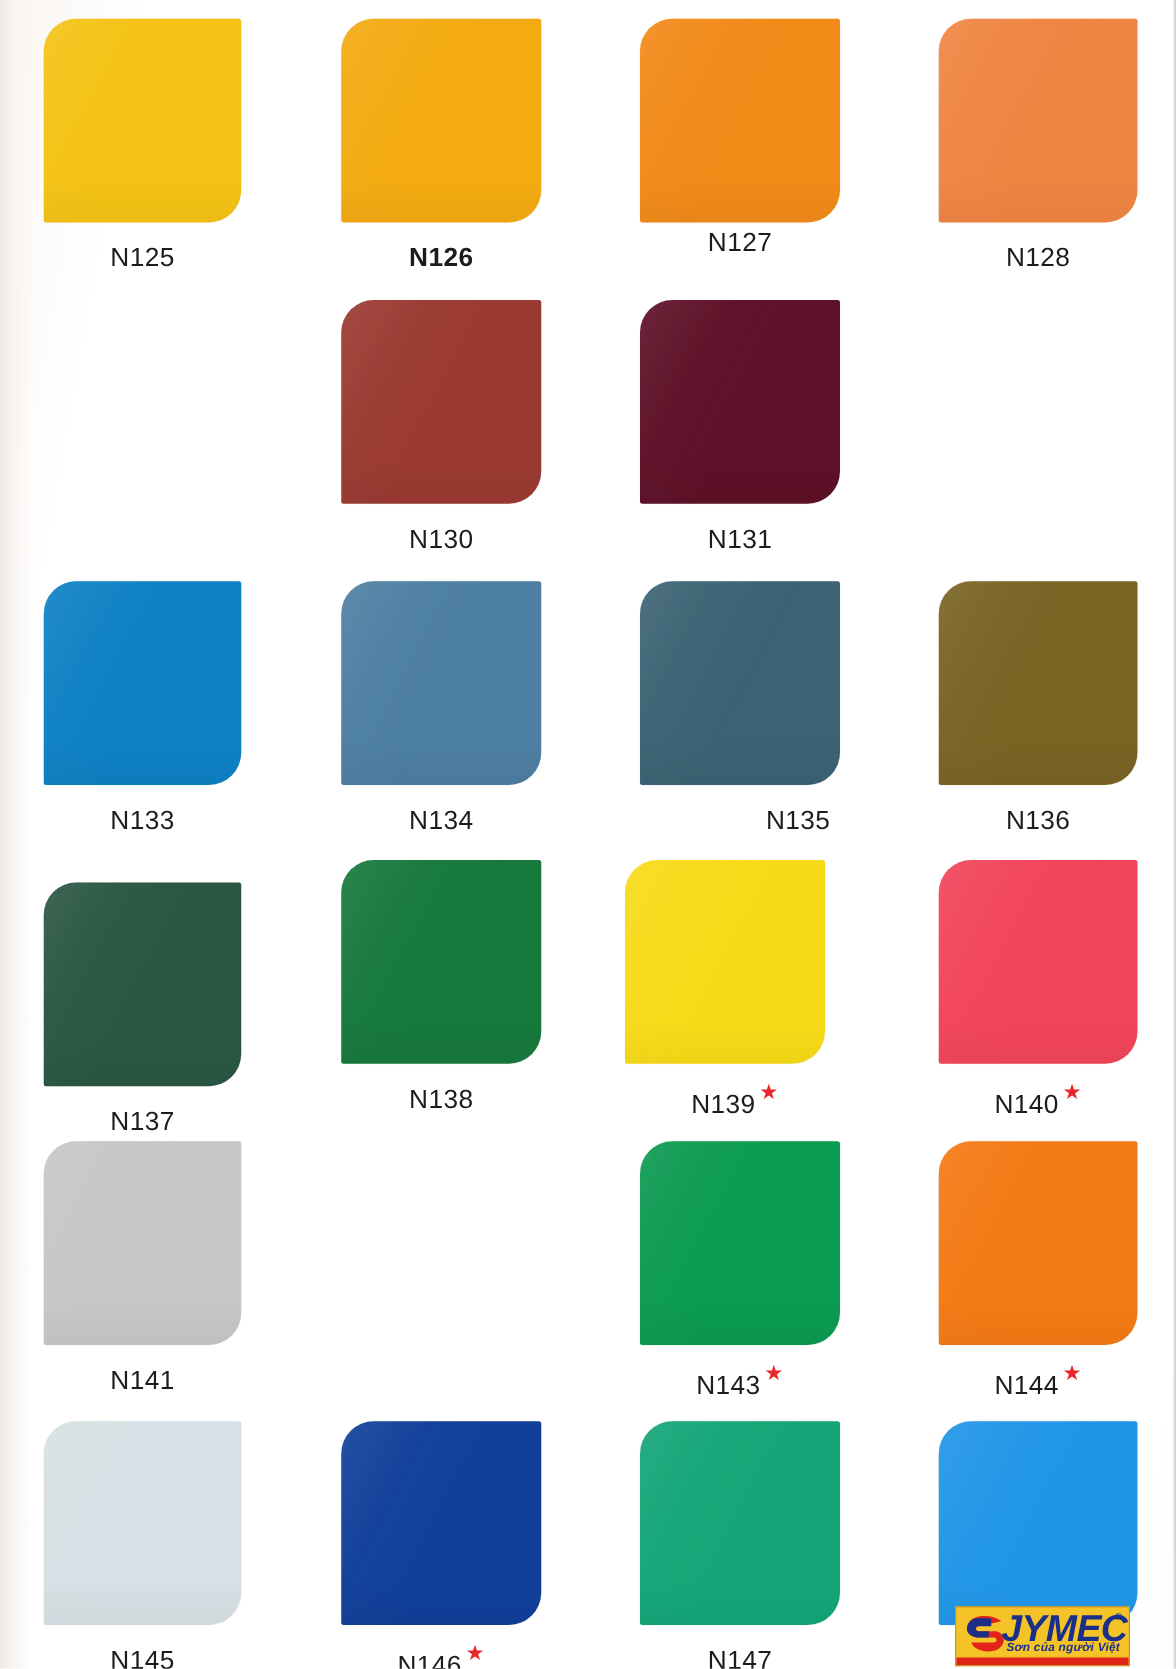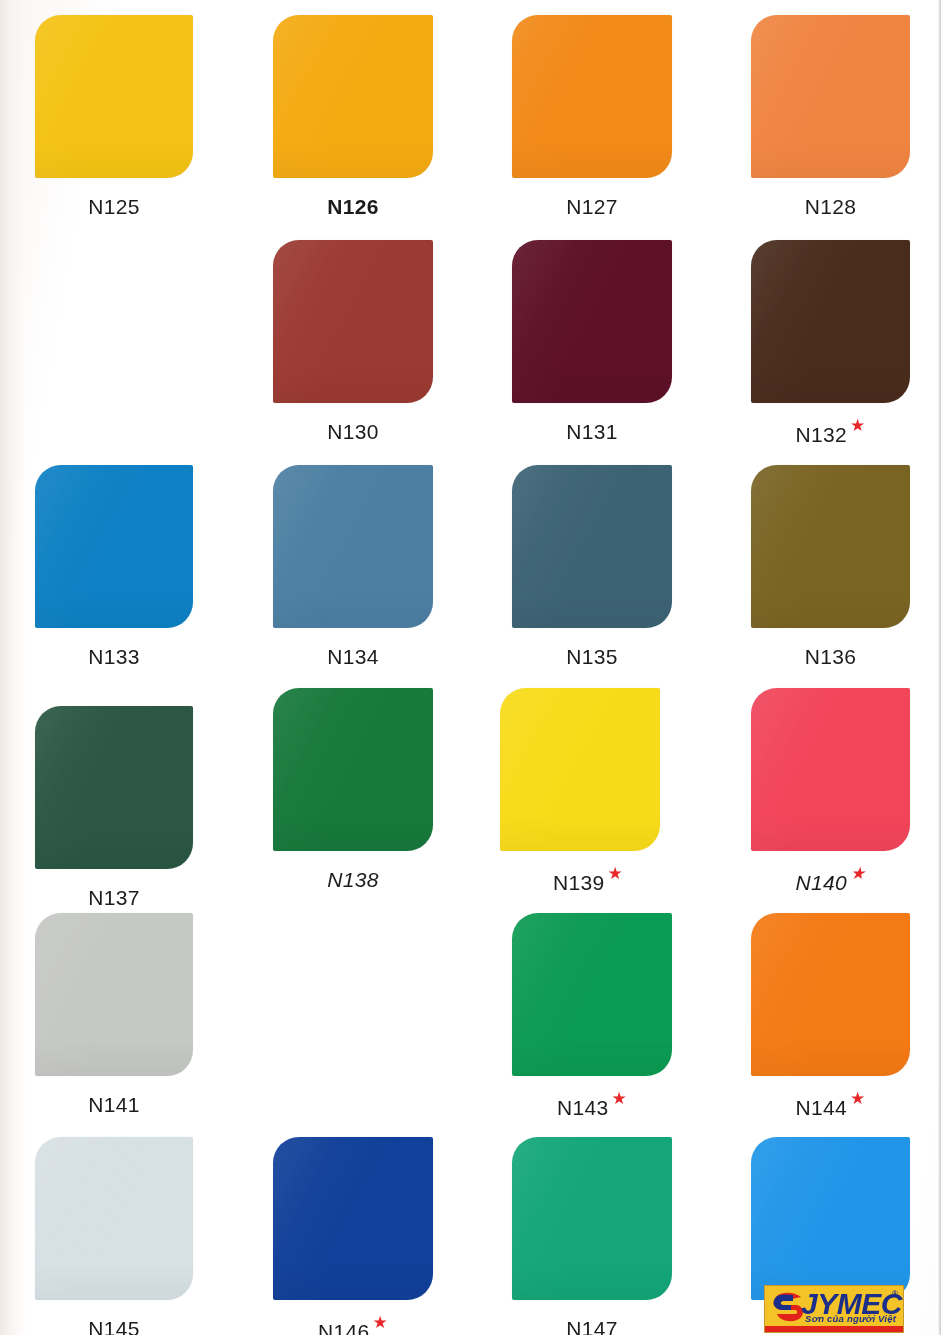--- a/index.html
+++ b/index.html
@@ -176,67 +176,63 @@
       <div class="cell" style="left: 35px; top: 15px; width: 158px; height: 208px;">
         <div class="swatch" style="width: 158px; height: 163px; background: rgb(245, 195, 21);"></div>
         <div class="label" style="top: 180px;"><span class="code">N125</span></div>
       </div>
       <div class="cell" style="left: 273px; top: 15px; width: 160px; height: 208px;">
         <div class="swatch" style="width: 160px; height: 163px; background: rgb(244, 171, 18);"></div>
         <div class="label" style="top: 180px; font-weight: bold;"><span class="code">N126</span></div>
       </div>
       <div class="cell" style="left: 512px; top: 15px; width: 160px; height: 208px;">
         <div class="swatch" style="width: 160px; height: 163px; background: rgb(242, 138, 24);"></div>
-        <div class="label" style="top: 180px;"><span class="code">N127</span></div>
+        <div class="label" style="top: 168px;"><span class="code">N127</span></div>
       </div>
       <div class="cell" style="left: 751px; top: 15px; width: 159px; height: 208px;">
         <div class="swatch" style="width: 159px; height: 163px; background: rgb(240, 133, 66);"></div>
         <div class="label" style="top: 180px; text-align: center;"><span class="code">N128</span></div>
       </div>
       <div class="cell" style="left: 273px; top: 240px; width: 160px; height: 208px;">
         <div class="swatch" style="width: 160px; height: 163px; background: rgb(155, 58, 50);"></div>
         <div class="label" style="top: 180px;"><span class="code">N130</span></div>
       </div>
       <div class="cell" style="left: 512px; top: 240px; width: 160px; height: 208px;">
         <div class="swatch" style="width: 160px; height: 163px; background: rgb(94, 17, 40);"></div>
         <div class="label" style="top: 180px;"><span class="code">N131</span></div>
       </div>
-      <div class="cell" style="left: 751px; top: 240px; width: 159px; height: 208px;">
-        <div class="swatch" style="width: 159px; height: 163px; background: rgb(74, 44, 28);"></div>
-        <div class="label" style="top: 180px;"><span class="code">N132</span><span class="star" style="color: rgb(232, 39, 43);">★</span></div>
-      </div>
       <div class="cell" style="left: 35px; top: 465px; width: 158px; height: 208px;">
         <div class="swatch" style="width: 158px; height: 163px; background: rgb(14, 129, 196);"></div>
         <div class="label" style="top: 180px;"><span class="code">N133</span></div>
       </div>
       <div class="cell" style="left: 273px; top: 465px; width: 160px; height: 208px;">
         <div class="swatch" style="width: 160px; height: 163px; background: rgb(77, 127, 163);"></div>
         <div class="label" style="top: 180px;"><span class="code">N134</span></div>
       </div>
-      <div class="cell" style="left: 512px; top: 465px; width: 160px; height: 208px;">
+      <div class="cell" style="left: 512px; top: 465px; width: 160px; height: 208px; padding-left: 31px;">
         <div class="swatch" style="width: 160px; height: 163px; background: rgb(60, 99, 116);"></div>
         <div class="label" style="top: 180px;"><span class="code">N135</span></div>
       </div>
       <div class="cell" style="left: 751px; top: 465px; width: 159px; height: 208px;">
         <div class="swatch" style="width: 159px; height: 163px; background: rgb(122, 100, 36);"></div>
         <div class="label" style="top: 180px;"><span class="code">N136</span></div>
       </div>
       <div class="cell" style="left: 35px; top: 688px; width: 158px; height: 208px; margin-top: 18px;">
         <div class="swatch" style="width: 158px; height: 163px; background: rgb(43, 87, 68);"></div>
         <div class="label" style="top: 180px;"><span class="code">N137</span></div>
       </div>
-      <div class="cell" style="left: 273px; top: 688px; width: 160px; height: 208px; font-style: italic;">
+      <div class="cell" style="left: 273px; top: 688px; width: 160px; height: 208px;">
         <div class="swatch" style="width: 160px; height: 163px; background: rgb(23, 121, 60);"></div>
         <div class="label" style="top: 180px;"><span class="code">N138</span></div>
       </div>
       <div class="cell" style="left: 500px; top: 688px; width: 176px; height: 208px;">
         <div class="swatch" style="width: 160px; height: 163px; background: rgb(248, 219, 24);"></div>
         <div class="label" style="top: 180px;"><span class="code">N139</span><span class="star" style="color: rgb(232, 39, 43);">★</span></div>
       </div>
-      <div class="cell" style="left: 751px; top: 688px; width: 159px; height: 208px; font-style: italic;">
+      <div class="cell" style="left: 751px; top: 688px; width: 159px; height: 208px;">
         <div class="swatch" style="width: 159px; height: 163px; background: rgb(242, 69, 90);"></div>
         <div class="label" style="top: 180px;"><span class="code">N140</span><span class="star" style="color: rgb(232, 39, 43);">★</span></div>
       </div>
       <div class="cell" style="left: 35px; top: 913px; width: 158px; height: 208px;">
         <div class="swatch" style="width: 158px; height: 163px; background: rgb(198, 200, 197);"></div>
         <div class="label" style="top: 180px;"><span class="code">N141</span></div>
       </div>
       <div class="cell" style="left: 512px; top: 913px; width: 160px; height: 208px;">
         <div class="swatch" style="width: 160px; height: 163px; background: rgb(12, 155, 82);"></div>
         <div class="label" style="top: 180px;"><span class="code">N143</span><span class="star" style="color: rgb(232, 39, 43);">★</span></div>

